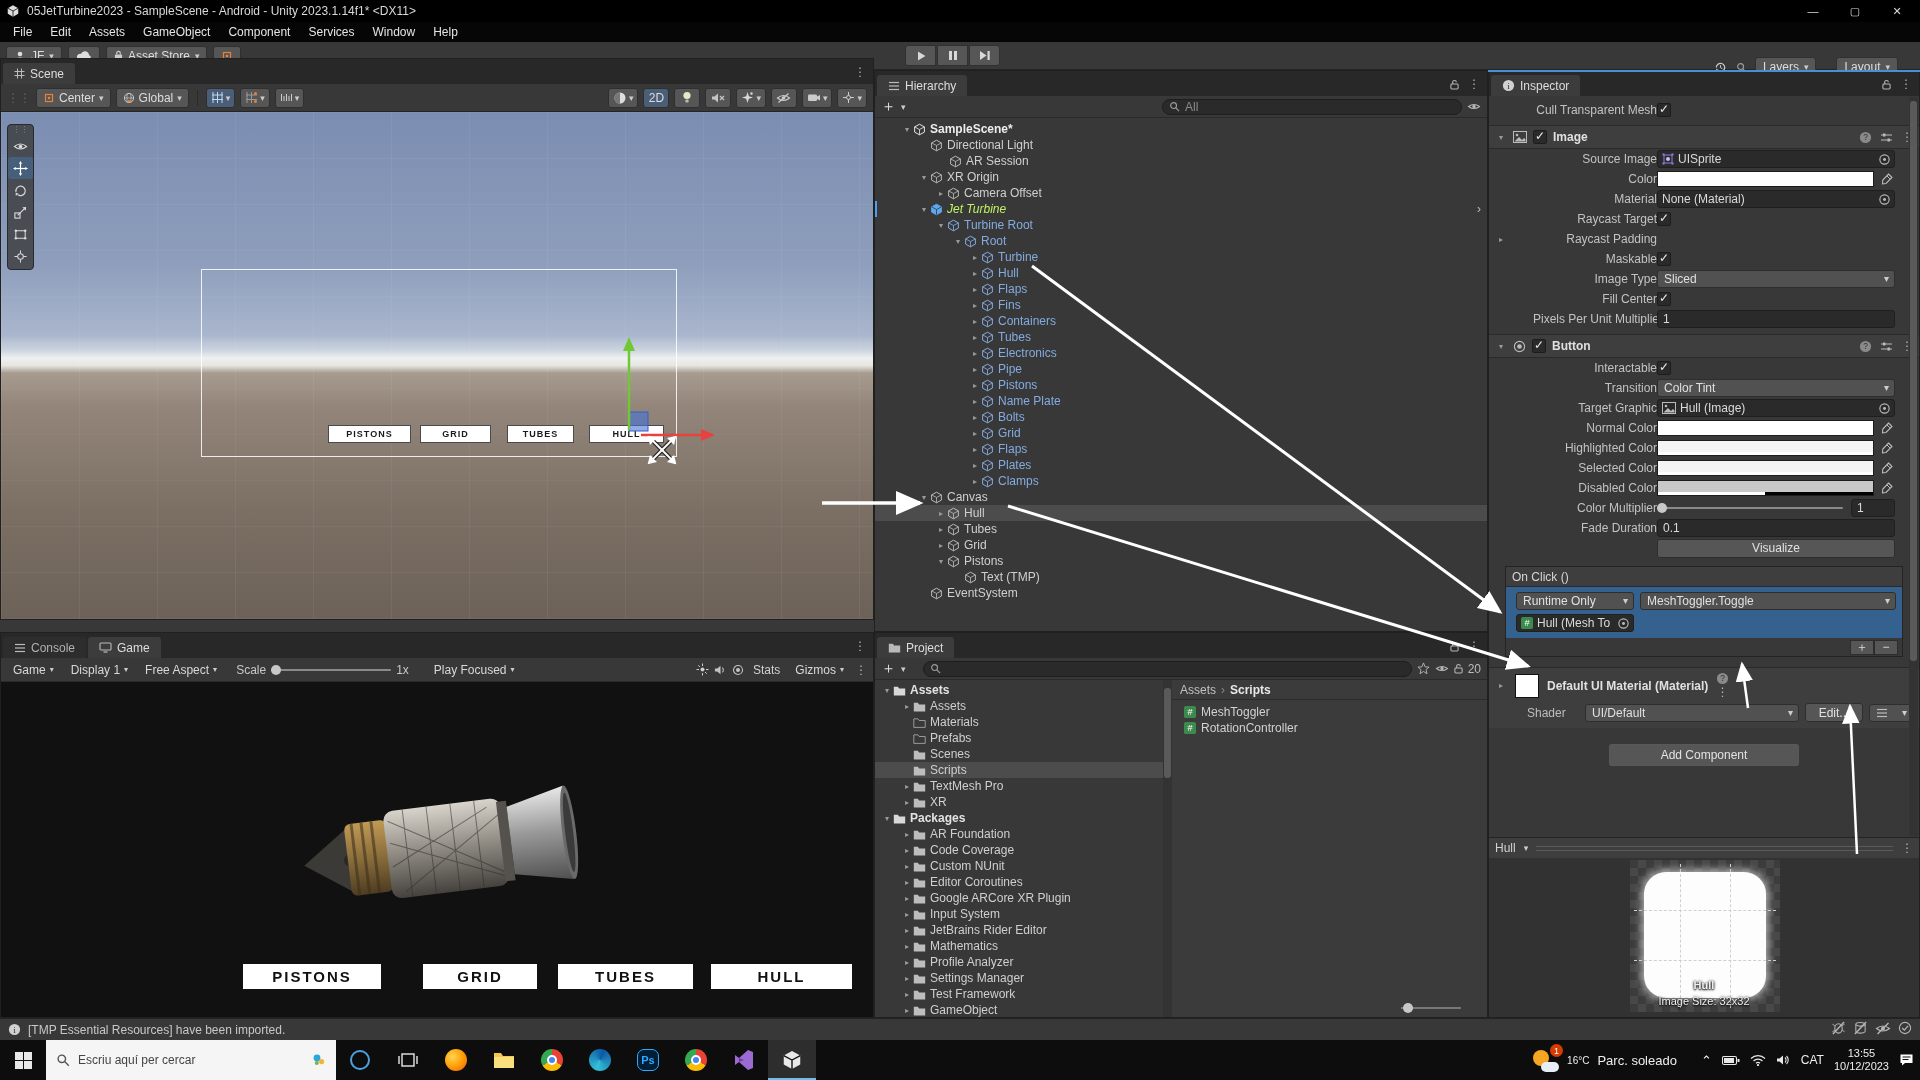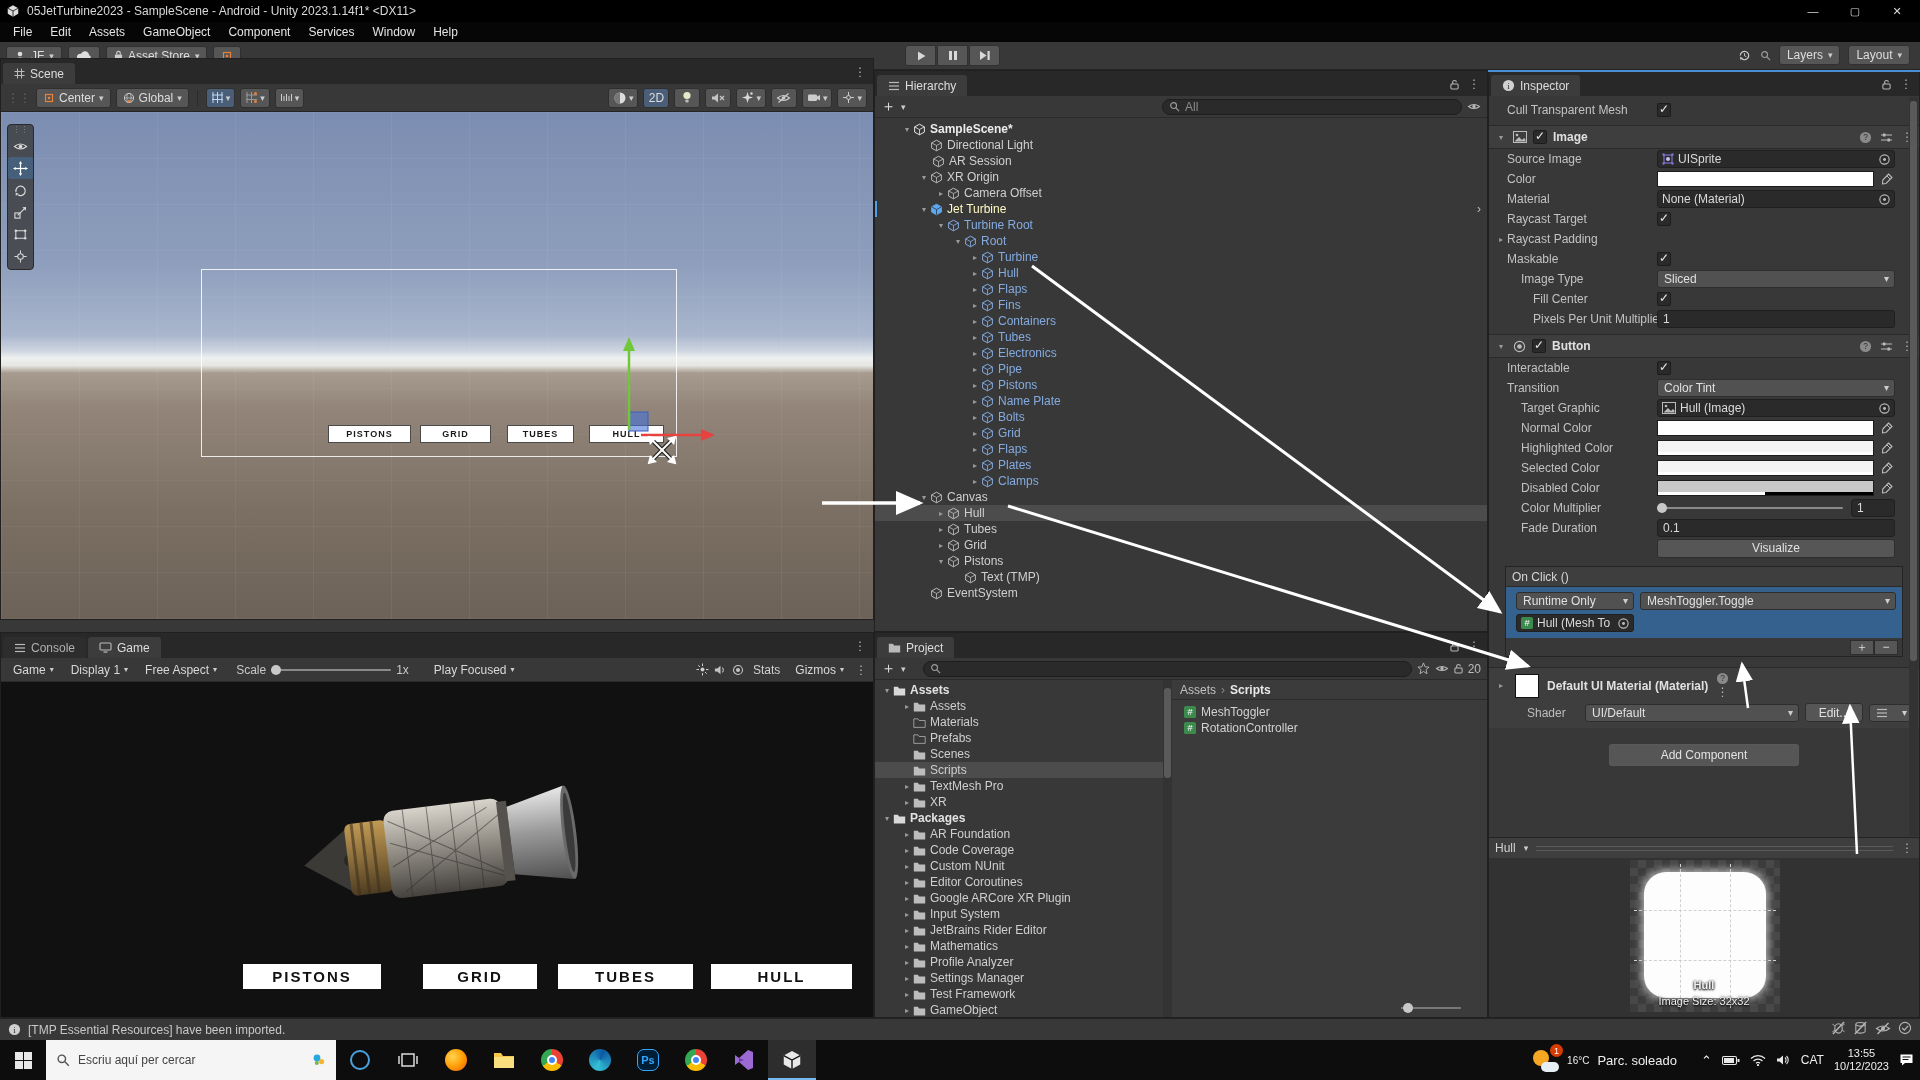--- a/index.html
+++ b/index.html
@@ -56,40 +56,40 @@
   .tdd { display:flex; align-items:center; gap:4px; padding:0 6px; color:#d8d8d8; height:20px; }
   .tdd .tb-caret { font-size:8px; }
   .slider-track { width:120px; height:2px; background:#8a8a8a; border-radius:1px; position:relative; }
   .slider-knob { position:absolute; top:-4px; width:10px; height:10px; border-radius:50%; background:#c8c8c8; }
 
   
   .trow { display:flex; align-items:center; height:16px; width:100%; position:relative; white-space:nowrap; }
   .trow.sel { background:#4c4c4c; }
   .arrow { width:12px; flex-shrink:0; text-align:center; color:#9a9a9a; font-size:8px; }
   .cube { flex-shrink:0; margin-right:4px; display:flex; }
-  .lbl.n { color:#cfcfcf; } .lbl.p { color:#84abe0; } .lbl.proot { color:#fef9c3; } .lbl.scene { color:#ececec; font-weight:bold; }
+  .lbl.n { color:#cfcfcf; } .lbl.p { color:#84abe0; } .lbl.proot { color:#bef264;font-style:italic; } .lbl.scene { color:#ececec; font-weight:bold; }
   .pbar { position:absolute; left:0; top:0; width:2px; height:16px; background:#4f9eea; }
   .prefab-open { margin-left:auto; margin-right:6px; color:#bbb; font-size:12px; }
   .lbl.root { color:#e2e2e2; font-weight:bold; }
 
   
   #project-body { position:absolute; left:0; top:47px; right:0; bottom:0; display:flex; }
   #project-tree { width:288px; overflow:hidden; padding-top:2px; }
   #project-scroll { width:9px; background:#333; position:relative; }
   #project-scroll .thumbv { position:absolute; left:1px; width:7px; border-radius:3px; background:#5a5a5a; }
   #project-right { flex:1; background:#3b3b3b; position:relative; }
   #breadcrumb { height:20px; border-bottom:1px solid #2c2c2c; display:flex; align-items:center; gap:5px; padding:0 8px; color:#c0c0c0; }
   .script-row { display:flex; align-items:center; gap:5px; height:16px; padding-left:12px; }
   #zoom-slider { position:absolute; right:26px; bottom:8px; width:60px; height:2px; background:#777; }
   #zoom-slider .slider-knob { top:-4px; left:2px; }
 
   
   #inspector-panel::before { content:""; position:absolute; top:-1px; left:-1px; right:-1px; height:2px; background:#4a8fd6; z-index:5; }
   .irow { display:flex; align-items:center; height:20px; padding:0 24px 0 18px; }
-  .ilab { width:150px; flex-shrink:0; color:#c2c2c2; white-space:nowrap; overflow:hidden; }
+  .ilab { width:150px; flex-shrink:0; color:#c2c2c2; white-space:nowrap; overflow:hidden;text-align:right; }
   .ilab.ind1 { padding-left:14px; } .ilab.ind2 { padding-left:26px; }
   .ival { flex:1; display:flex; align-items:center; min-width:0; gap:2px; }
   .chead { height:24px; background:#3e3e3e; border-top:1px solid #2a2a2a; border-bottom:1px solid #2a2a2a; display:flex; align-items:center; gap:6px; padding:0 6px; margin-top:5px; }
   .chead .title { font-weight:bold; color:#e0e0e0; }
   .chead .hright { margin-left:auto; display:flex; gap:8px; align-items:center; color:#bbb; }
   .fld { height:18px; background:#2a2a2a; border:1px solid #1f1f1f; border-radius:3px; display:flex; align-items:center; padding:0 5px; color:#dadada; flex:1; min-width:0; }
   .objf { height:18px; background:#2a2a2a; border:1px solid #1f1f1f; border-radius:3px; display:flex; align-items:center; gap:4px; padding:0 2px 0 4px; color:#dadada; flex:1; min-width:0; white-space:nowrap; overflow:hidden; }
   .dd { height:18px; background:#515151; border:1px solid #2e2e2e; border-radius:3px; display:flex; align-items:center; padding:0 16px 0 6px; color:#e0e0e0; flex:1; position:relative; white-space:nowrap; }
   .dd::after { content:"▾"; position:absolute; right:5px; top:2px; color:#cdcdcd; font-size:10px; }
   .chk { width:14px; height:14px; background:#2a2a2a; border:1px solid #1c1c1c; border-radius:2px; position:relative; }
@@ -242,21 +242,21 @@
     <span>
         <svg width="11" height="11" viewBox="0 0 12 12">
           <circle cx="5" cy="5" r="3.2" fill="none" stroke="#999" stroke-width="1.3"></circle>
           <line x1="7.6" y1="7.6" x2="11" y2="11" stroke="#999" stroke-width="1.3"></line>
         </svg>
       </span>
     <div class="tb-btn" style="margin:0">
       <span>Layers</span>
         <span class="tb-caret">▾</span>
       </div>
-    <div class="tb-btn" style="margin:0">
+    <div class="tb-btn" style="margin:12px">
       <span>Layout</span>
         <span class="tb-caret">▾</span>
       </div>
   </div>
 </div>
 
 <div class="panel" id="scene-panel" style="left:0;top:58px;width:874px;height:562px">
   <div class="tabbar">
     <div class="tab active">
       <span>
@@ -708,21 +708,21 @@
       <div class="trow" style="padding-left:43px">
         <span class="arrow"></span>
         <span class="cube">
           <svg width="13" height="13" viewBox="0 0 16 16">
             <path d="M8 1.5 L14 4.8 V11.2 L8 14.5 L2 11.2 V4.8 Z" fill="none" stroke="#bdbdbd" stroke-width="1.2" stroke-linejoin="round"></path>
             <path d="M2 4.8 L8 8 L14 4.8 M8 8 V14.5" fill="none" stroke="#bdbdbd" stroke-width="1"></path>
           </svg>
         </span>
         <span class="lbl n">Directional Light</span>
       </div>
-      <div class="trow" style="padding-left:45px">
+      <div class="trow" style="padding-left:62px">
         <span class="arrow"></span>
         <span class="cube">
           <svg width="13" height="13" viewBox="0 0 16 16">
             <path d="M8 1.5 L14 4.8 V11.2 L8 14.5 L2 11.2 V4.8 Z" fill="none" stroke="#bdbdbd" stroke-width="1.2" stroke-linejoin="round"></path>
             <path d="M2 4.8 L8 8 L14 4.8 M8 8 V14.5" fill="none" stroke="#bdbdbd" stroke-width="1"></path>
           </svg>
         </span>
         <span class="lbl n">AR Session</span>
       </div>
       <div class="trow" style="padding-left:43px">

